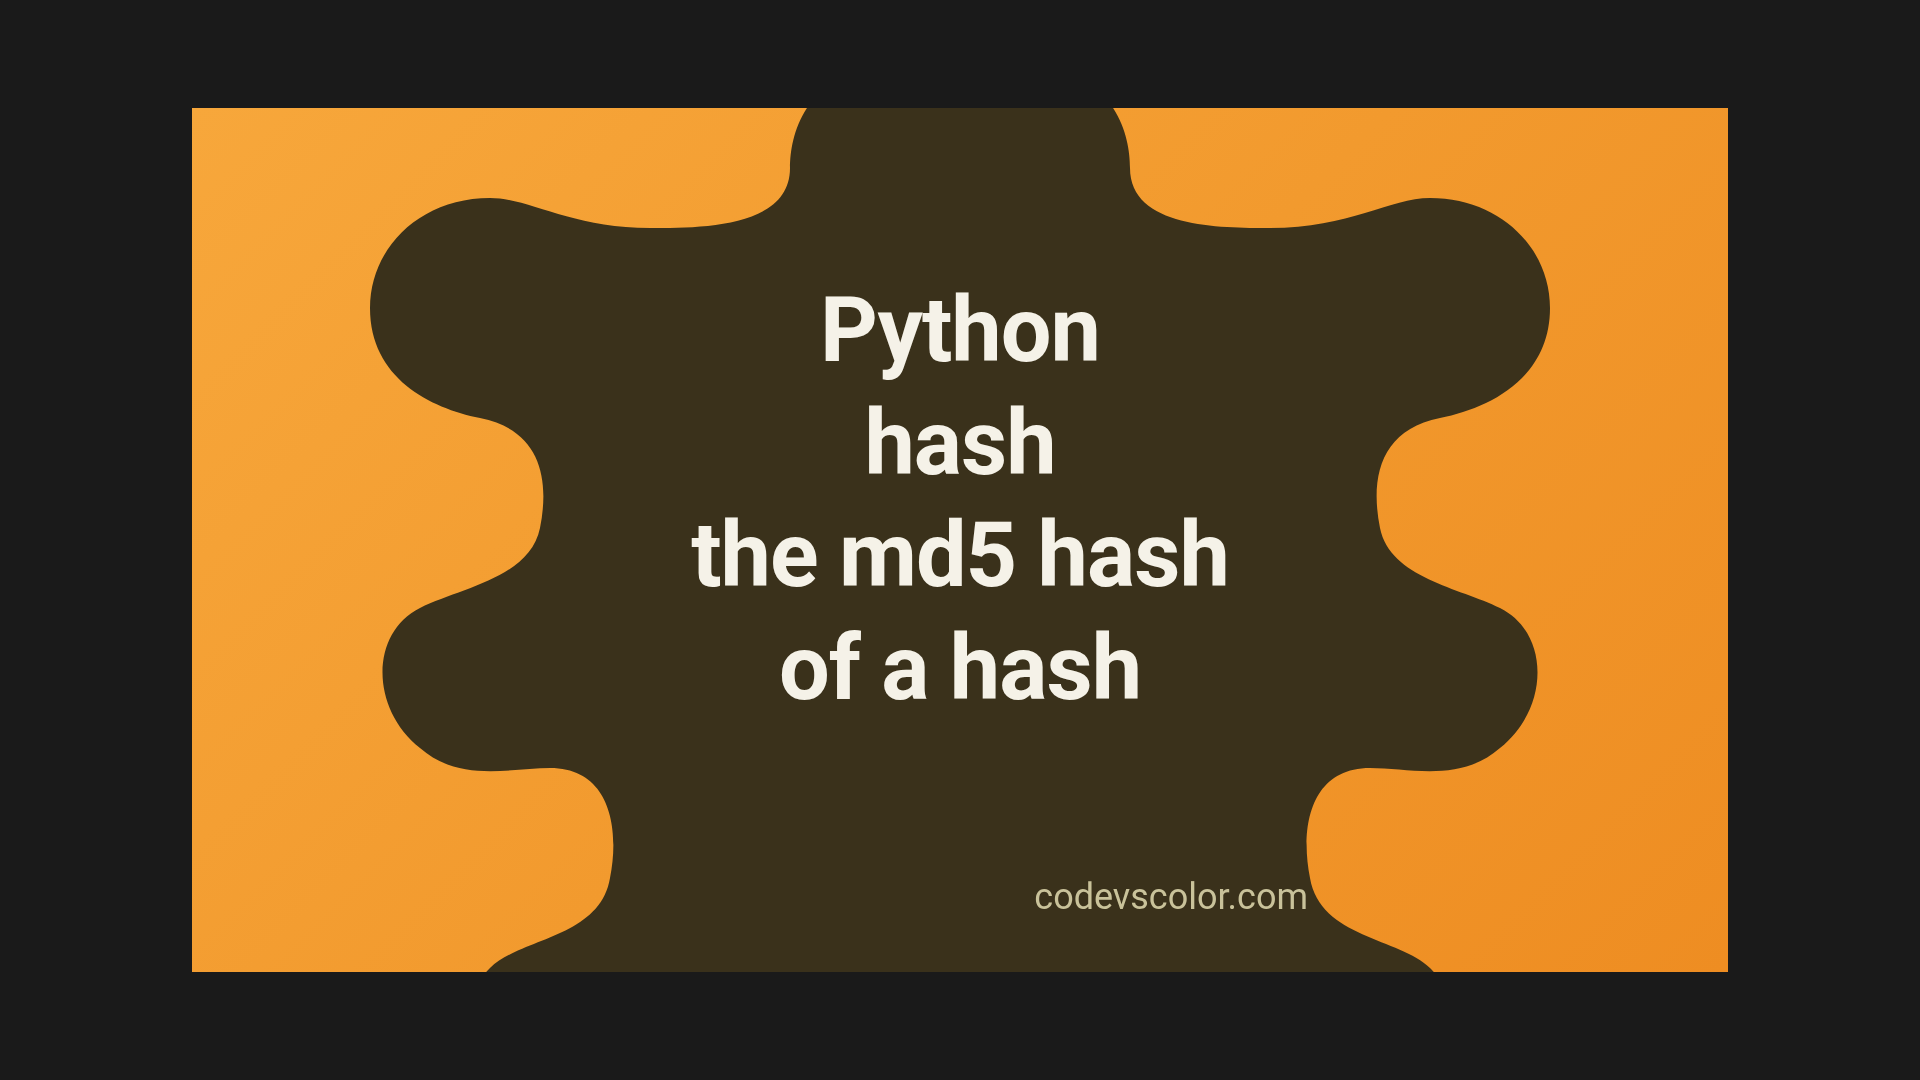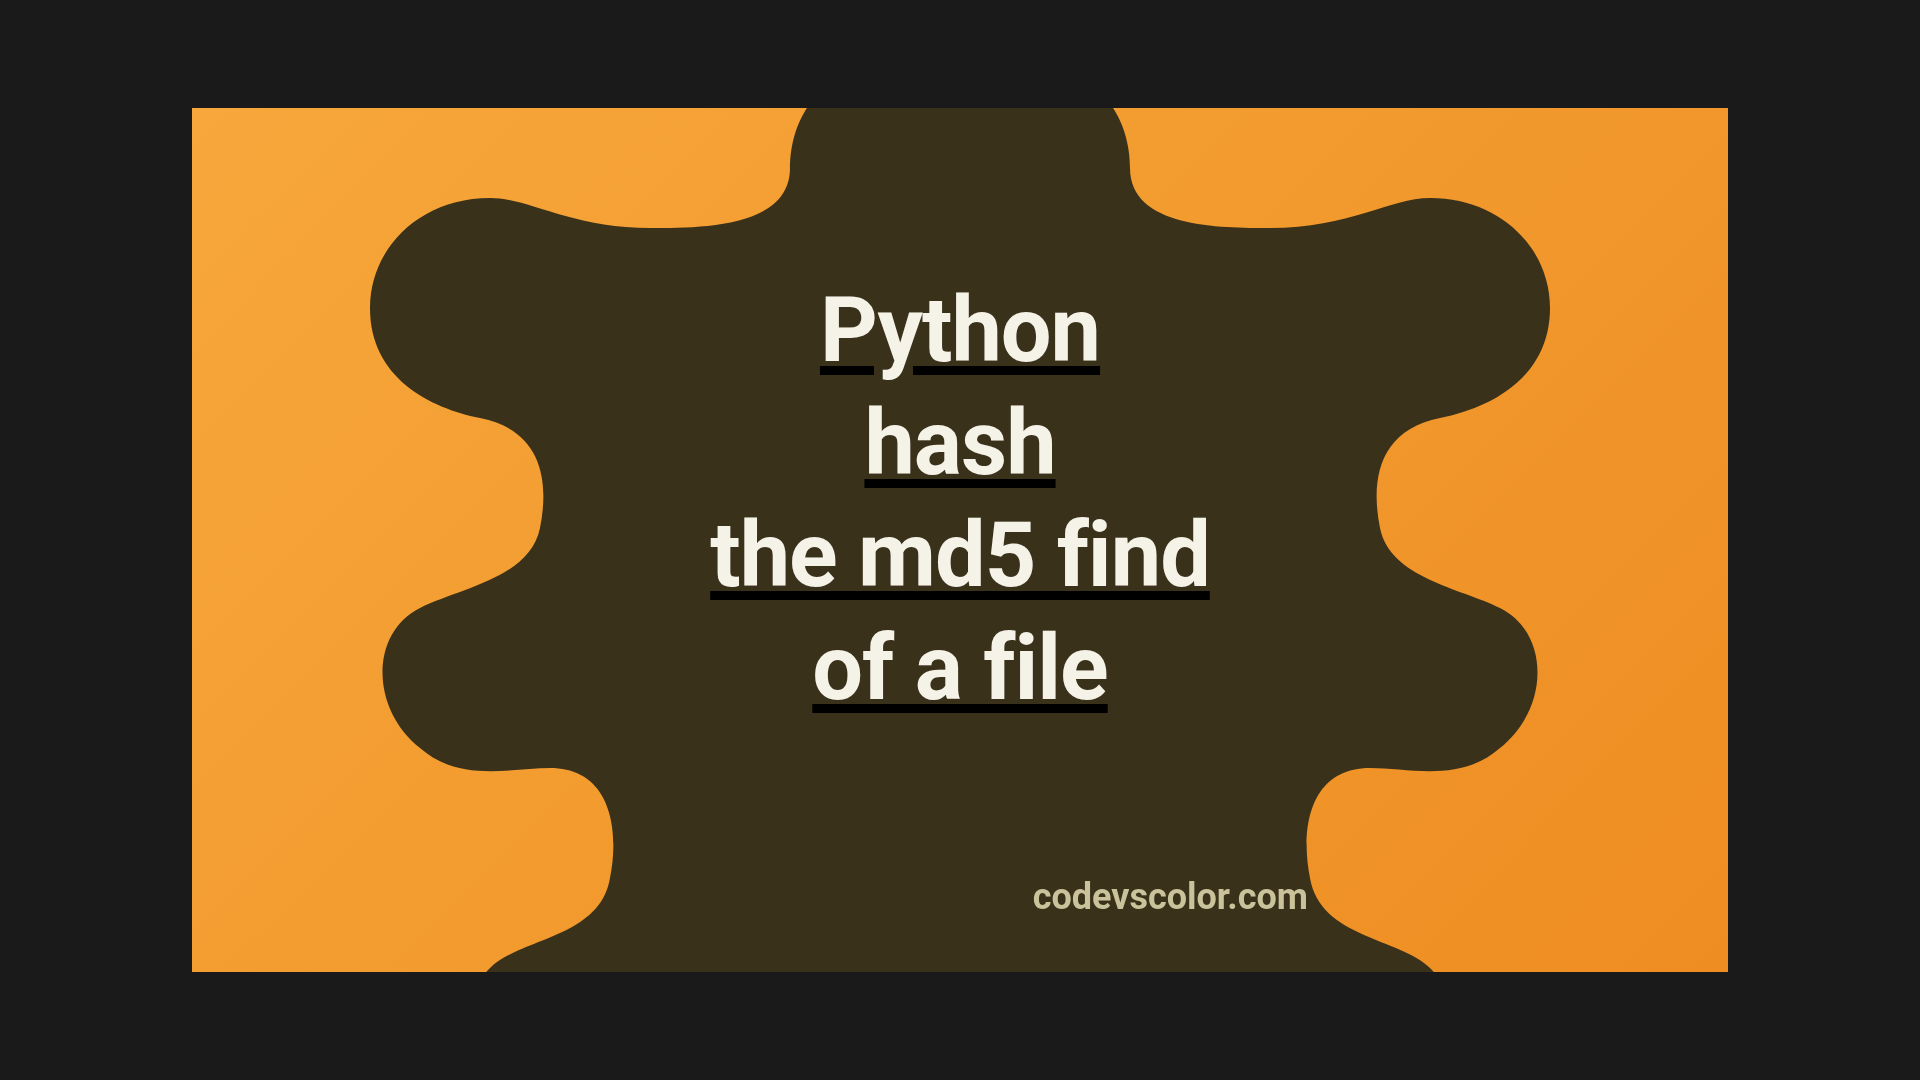--- a/index.html
+++ b/index.html
@@ -34,37 +34,36 @@
     }
     .content {
       position: absolute;
       inset: 0;
       z-index: 2;
       display: flex;
       flex-direction: column;
       align-items: center;
       justify-content: center;
       padding-bottom: 80px;
-      text-decoration: underline;
     }
     .title-block {
       text-align: center;
       color: #f5f2e8;
       font-weight: 700;
       font-size: 90px;
       line-height: 1.25;
       letter-spacing: -1px;
     }
     .watermark {
       position: absolute;
       bottom: 54px;
       right: 420px;
       color: #c9c29a;
       font-size: 36px;
-      font-weight: 700;
+      font-weight: 400;
       z-index: 3;
     }
   </style>
 </head>
 <body>
 
 <div class="canvas">
   <svg class="blob" viewBox="0 0 1180 1000">
     <path fill="#3a311b" d="
       M 590 0
@@ -94,19 +93,19 @@
       C 330 180 420 180 420 120
       C 420 80 440 0 590 0
       Z
     "></path>
   </svg>
 
   <div class="content">
     <div class="title-block">
       <div>Python</div>
       <div>hash</div>
-      <div>the md5 find</div>
-      <div>of a file</div>
+      <div>the md5 hash</div>
+      <div>of a hash</div>
     </div>
   </div>
 
   <div class="watermark">codevscolor.com</div>
 </div>
 
 </body></html>

